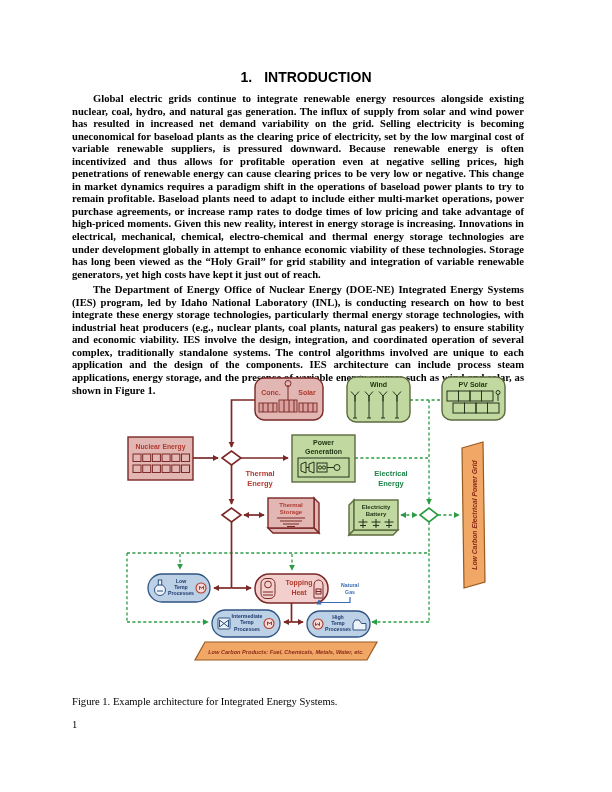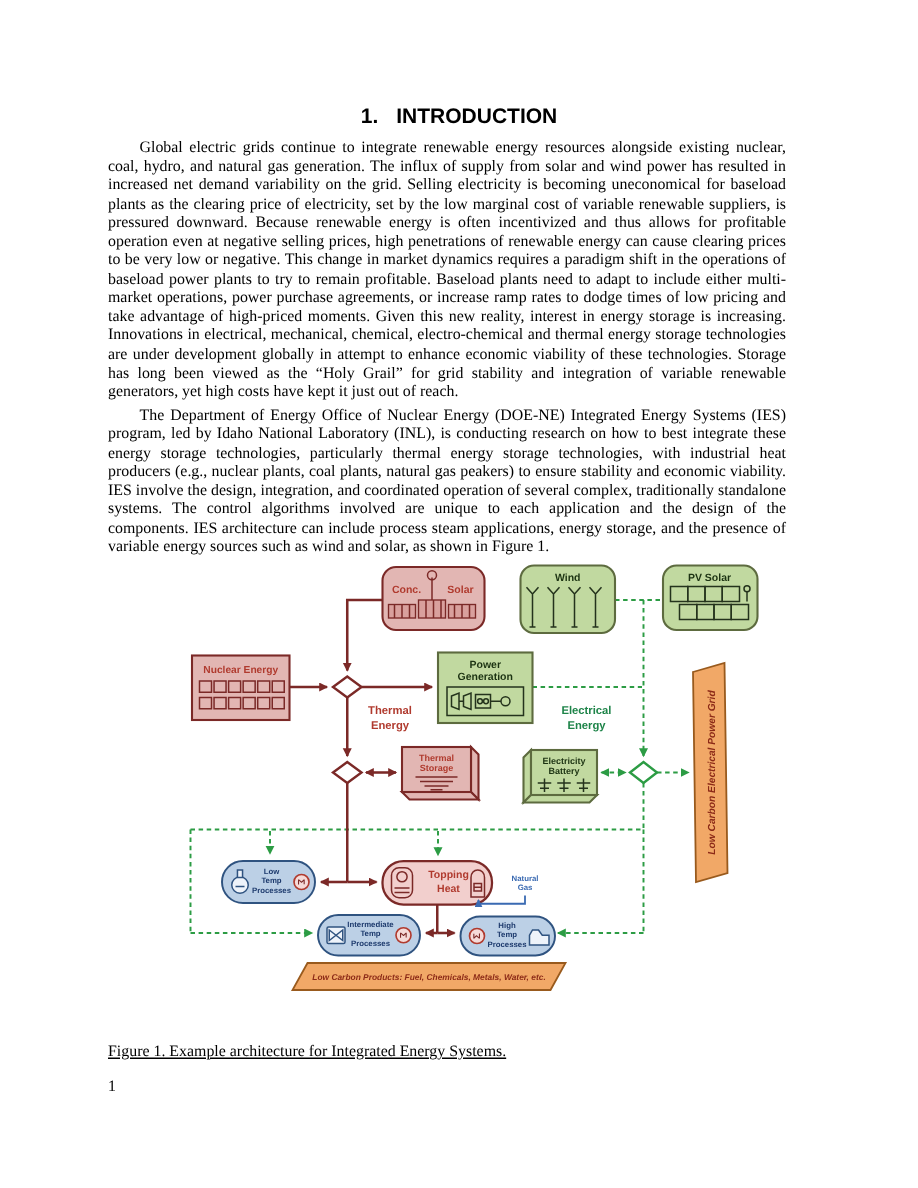--- a/index.html
+++ b/index.html
@@ -2,23 +2,23 @@
 <html style="--pink-fill: #e2b6b3; --pink-fill-light: #f2cfcd; --pink-border: #7b2927; --red-text: #b03a2e; --green-fill: #c1d9a0; --green-border: #5d6b3f; --green-label: #1c3312; --electrical-label: #1e8449; --blue-fill: #bcd0e6; --blue-border: #2f5380; --navy-text: #1d3a6d; --orange-fill: #f1a867; --orange-border: #995a1d; --maroon-text: #8c2a17; --line-red: #7b2927; --line-green: #2c9c44; --line-blue: #3a6ab2;"><head>
 <meta charset="utf-8">
 <style>
   html,body{margin:0;padding:0;background:#ffffff;}
   .page{position:relative;width:612px;height:792px;background:#ffffff;color:#000;
         font-family:"Liberation Serif",serif;overflow:hidden;}
   .title-row{position:absolute;top:69px;left:0;right:0;display:flex;justify-content:center;gap:12px;
              font-family:"Liberation Sans",sans-serif;font-weight:bold;font-size:14px;}
   .body-text{position:absolute;left:72px;width:468px;top:93px;font-size:10.6px;line-height:12.55px;
              text-align:justify;}
-  .body-text p{margin:0 16px 3px 0;text-indent:21px;}
+  .body-text p{margin:0 16px 3px 0;text-indent:21px;font-weight:bold;}
   .figure-wrap{position:absolute;left:110px;top:370px;width:400px;height:300px;}
-  .caption{position:absolute;left:72px;top:696px;font-size:10.6px;text-decoration:underline;}
+  .caption{position:absolute;left:72px;top:696px;font-size:10.6px;}
   .pagenum{position:absolute;left:72px;top:719px;font-size:10.6px;}
 
   
   svg text{font-family:"Liberation Sans",sans-serif;font-weight:bold;text-anchor:middle;}
   .box-pink{fill:var(--pink-fill,#e2b6b3);stroke:var(--pink-border,#7b2927);stroke-width:1.4;}
   .box-pink-light{fill:var(--pink-fill-light,#f2cfcd);stroke:var(--pink-border,#7b2927);stroke-width:1.5;}
   .box-green{fill:var(--green-fill,#c1d9a0);stroke:var(--green-border,#5d6b3f);stroke-width:1.4;}
   .box-blue{fill:var(--blue-fill,#bcd0e6);stroke:var(--blue-border,#2f5380);stroke-width:1.3;}
   .box-orange{fill:var(--orange-fill,#f1a867);stroke:var(--orange-border,#995a1d);stroke-width:1.2;}
   .diam-red{fill:#ffffff;stroke:var(--line-red,#7b2927);stroke-width:1.6;}

